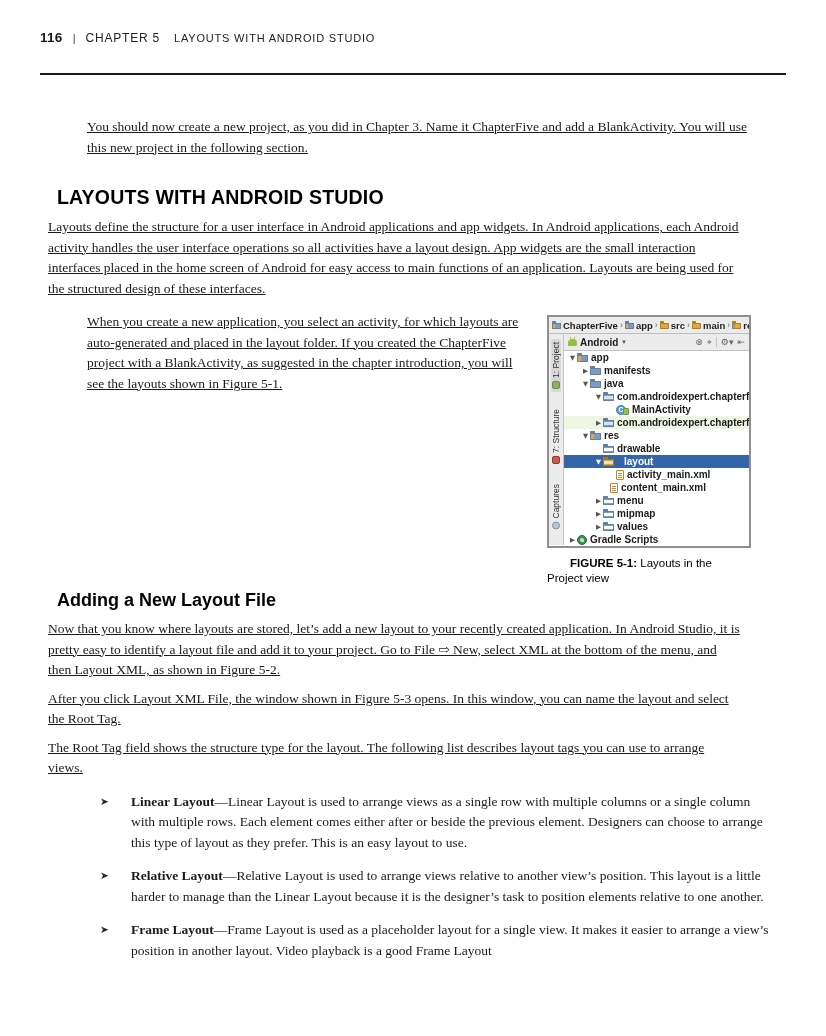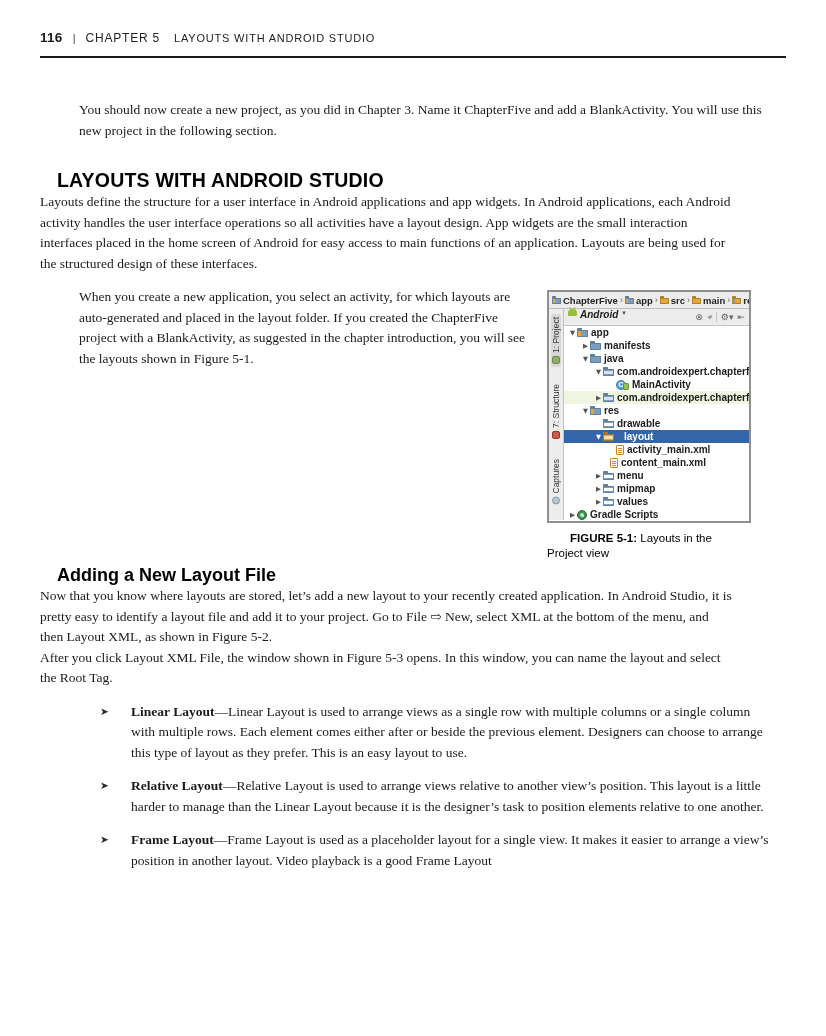--- a/index.html
+++ b/index.html
@@ -2,28 +2,28 @@
 <html><head>
 <meta charset="utf-8">
 <style>
   html,body{margin:0;padding:0;background:#e9e9e9;}
   .page{width:826px;height:1036px;background:#ffffff;box-sizing:border-box;
     padding:30px 40px 0 40px;position:relative;overflow:hidden;
     font-family:"Liberation Serif","DejaVu Serif",serif;color:#1a1a1a;}
 
   
   .pg-header{display:flex;align-items:baseline;font-family:"Liberation Sans","DejaVu Sans",sans-serif;
-    border-bottom:2px solid #1a1a1a;padding-bottom:11px;}
+    border-bottom:2px solid #1a1a1a;padding-bottom:28px;}
   .pg-num{font-size:13.5px;font-weight:bold;letter-spacing:.3px;}
   .pg-sep{font-size:11px;color:#444;margin:0 10px;font-weight:300;}
   .pg-chapter{font-size:12px;letter-spacing:.8px;color:#222;}
   .pg-title{font-size:11px;letter-spacing:.8px;color:#222;margin-left:14px;}
 
   .intro{margin:42px 0 0 39px;max-width:693px;}
-  p.body{font-size:13.5px;line-height:20.5px;margin:0;}
+  p.body{font-size:13.5px;line-height:20.5px;margin:8px;text-decoration:underline;}
   .seg-n{}
   .seg-c{font-family:"Liberation Mono","DejaVu Sans Mono",monospace;font-size:12.3px;}
 
   h1.sec{font-family:"Liberation Sans","DejaVu Sans",sans-serif;font-size:19.5px;font-weight:bold;
     letter-spacing:.2px;margin:28px 0 0 17px;color:#000;}
   h2.sub{font-family:"Liberation Sans","DejaVu Sans",sans-serif;font-size:18px;font-weight:bold;
     margin:24px 0 0 17px;color:#000;clear:both;}
   .para{margin:13px 0 0 39px;max-width:693px;}
   .fig-region{margin:13px 0 0 39px;max-width:693px;}
   .fig-region p.body{margin-top:13px;}
@@ -52,22 +52,22 @@
     flex-direction:column;align-items:center;padding-top:5px;gap:14px;overflow:hidden;height:211px;box-sizing:border-box;}
   .vtab{writing-mode:vertical-rl;transform:rotate(180deg);display:inline-flex;align-items:center;gap:3px;
     font-size:8.5px;color:#333;padding:3px 0;border-radius:2px;}
   .vtab.project{background:#d8d8d8;}
   .sic{width:8px;height:8px;display:inline-block;border-radius:50%;box-sizing:border-box;}
   .sic-project{background:#8fae63;border:1px solid #6c8c49;border-radius:2px;}
   .sic-structure{background:#c65b4e;border:1px solid #94352c;border-radius:2px;}
   .sic-captures{background:#b9c6d0;border:1px solid #7f93a3;}
 
   .ide-main{flex:1;min-width:0;}
-  .ptoolbar{height:16px;display:flex;background:#ececec;
-    border-bottom:1px solid #c4c4c4;padding:0 4px;font-size:10px;color:#1c1c1c;font-weight:600;font-style:italic;}
+  .ptoolbar{height:16px;display:flex;align-items:center;background:#ececec;
+    border-bottom:1px solid #c4c4c4;padding:0 4px;font-size:10px;color:#1c1c1c;font-weight:600;}
   .alogo{display:inline-block;position:relative;width:9px;height:7px;background:#95bf3c;
     border-radius:4px 4px 1px 1px;margin-right:3px;flex-shrink:0;}
   .alogo::before,.alogo::after{content:'';position:absolute;top:-2px;width:1px;height:2px;background:#95bf3c;}
   .alogo::before{left:2px;transform:rotate(-20deg);}
   .alogo::after{right:2px;transform:rotate(20deg);}
   .dd-arrow{font-size:7px;color:#555;margin-left:4px;font-family:"DejaVu Sans",sans-serif;}
   .tb-spacer{flex:1;}
   .tbi{color:#666;font-size:9px;margin-left:4px;font-family:"DejaVu Sans",sans-serif;font-weight:400;cursor:default;}
   .tdiv{width:1px;height:10px;background:#c4c4c4;margin-left:4px;display:inline-block;}
 
@@ -288,20 +288,21 @@
       </div>
     </div>
 
     <p class="body">When you create a new application, you select an activity, for which layouts are auto-generated and placed in the layout folder. If you created the ChapterFive project with a BlankActivity, as suggested in the chapter introduction, you will see the layouts shown in Figure 5-1.</p>
   </div>
 
   <h2 class="sub">Adding a New Layout File</h2>
 
   <p class="body para">Now that you know where layouts are stored, let’s add a new layout to your recently created application. In Android Studio, it is pretty easy to identify a layout file and add it to your project. Go to File ⇨ New, select XML at the bottom of the menu, and then Layout XML, as shown in Figure 5-2.</p>
   <p class="body para">After you click Layout XML File, the window shown in Figure 5-3 opens. In this window, you can name the layout and select the Root Tag.</p>
+  <p class="body para">The Root Tag field shows the structure type for the layout. The following list describes layout tags you can use to arrange views.</p>
 
   <div class="bullets">
       <div class="bullet">
         <span class="bmark">➤</span>
         <span class="btext"><span class="blead">Linear Layout</span>—Linear Layout is used to arrange views as a single row with multiple columns or a single column with multiple rows. Each element comes either after or beside the previous element. Designers can choose to arrange this type of layout as they prefer. This is an easy layout to use.</span>
       </div>
       <div class="bullet">
         <span class="bmark">➤</span>
         <span class="btext"><span class="blead">Relative Layout</span>—Relative Layout is used to arrange views relative to another view’s position. This layout is a little harder to manage than the Linear Layout because it is the designer’s task to position elements relative to one another.</span>
       </div>

